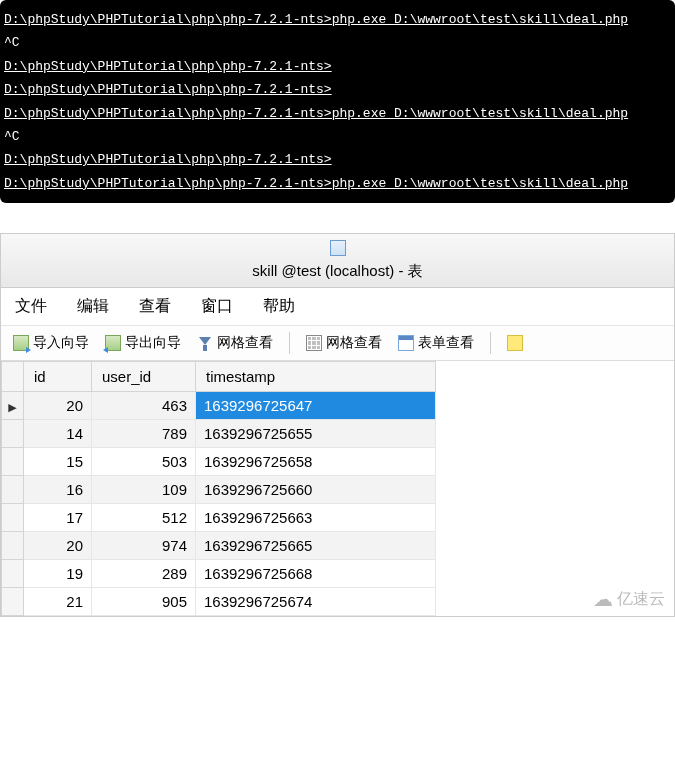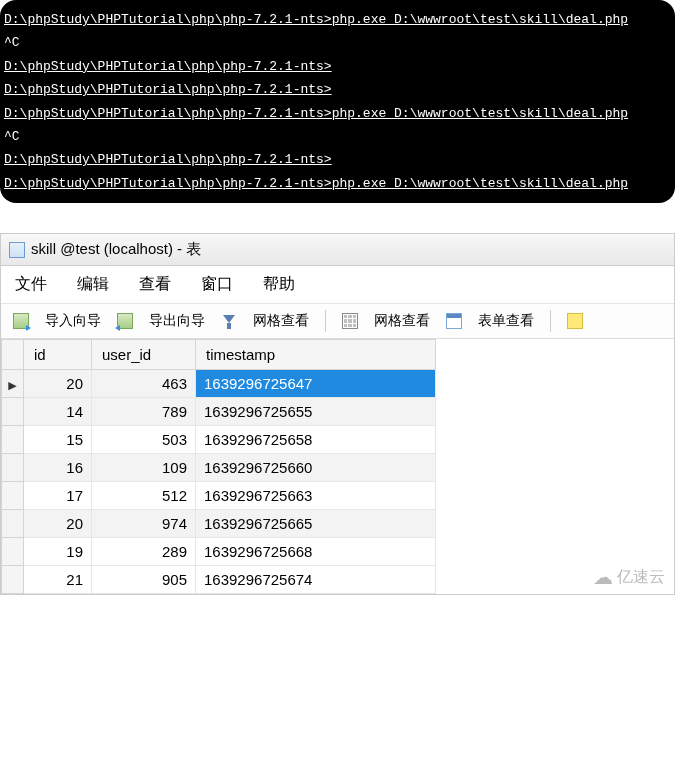--- a/index.html
+++ b/index.html
@@ -5,40 +5,41 @@
     * { margin: 0; padding: 0; box-sizing: border-box; }
     body { font-family: "Microsoft YaHei", Arial, sans-serif; background: #fff; width: 675px; }
     
     .terminal {
       background: #000;
       color: #fff;
       font-family: Consolas, "Courier New", monospace;
       font-size: 13px;
       padding: 8px 4px;
       line-height: 1.8;
-      border-radius: 16px;
+      border-radius: 6px;
       margin-bottom: 30px;
       overflow: hidden;
       white-space: nowrap;
     }
     .terminal .line { display: block; }
     .terminal .line.underline { text-decoration: underline; }
     
     .db-window {
       border: 1px solid #ccc;
       background: #fff;
     }
     .titlebar {
       background: linear-gradient(#f8f8f8, #e8e8e8);
       border-bottom: 1px solid #ccc;
       padding: 6px 8px;
       display: flex;
       align-items: center;
       gap: 6px;
       font-size: 15px;
+      flex-direction: column;
     }
     .titlebar .icon-box {
       width: 16px; height: 16px;
       border: 1px solid #6b9bd1;
       display: inline-block;
       background: linear-gradient(#e8f0fb, #cde2f7);
       position: relative;
     }
     .menubar {
       display: flex;
@@ -52,21 +53,21 @@
     
     .toolbar {
       display: flex;
       align-items: center;
       padding: 6px 8px;
       gap: 8px;
       border-bottom: 1px solid #ddd;
       font-size: 14px;
       background: #fdfdfd;
     }
-    .toolbar .tb-item { display: flex; align-items: center; gap: 16px; padding: 2px 4px; }
+    .toolbar .tb-item { display: flex; align-items: center; gap: 4px; padding: 2px 4px; }
     .toolbar .sep { width: 1px; height: 22px; background: #ccc; margin: 0 4px; }
     .tb-icon { width: 16px; height: 16px; display: inline-block; }
     .icon-import { background: linear-gradient(#d7e9c5, #a7cf86); border: 1px solid #7aa85a; position: relative; }
     .icon-import::after { content: ""; position: absolute; right: -3px; bottom: -3px; width: 0; height: 0; border-left: 5px solid #3a8fe0; border-top: 3px solid transparent; border-bottom: 3px solid transparent; }
     .icon-export { background: linear-gradient(#d7e9c5, #a7cf86); border: 1px solid #7aa85a; position: relative; }
     .icon-export::after { content: ""; position: absolute; left: -3px; bottom: -3px; width: 0; height: 0; border-right: 5px solid #3a8fe0; border-top: 3px solid transparent; border-bottom: 3px solid transparent; }
     .icon-filter { position: relative; width: 16px; height: 16px; }
     .icon-filter::before { content: ""; position: absolute; top: 2px; left: 2px; width: 0; height: 0; border-left: 6px solid transparent; border-right: 6px solid transparent; border-top: 8px solid #5b7fb0; }
     .icon-filter::after { content: ""; position: absolute; bottom: 0; left: 6px; width: 4px; height: 6px; background: #5b7fb0; }
     .icon-grid { border: 1px solid #888; background: #fff; display: grid; grid-template-columns: 1fr 1fr 1fr; grid-template-rows: 1fr 1fr 1fr; gap: 1px; padding: 1px; }

